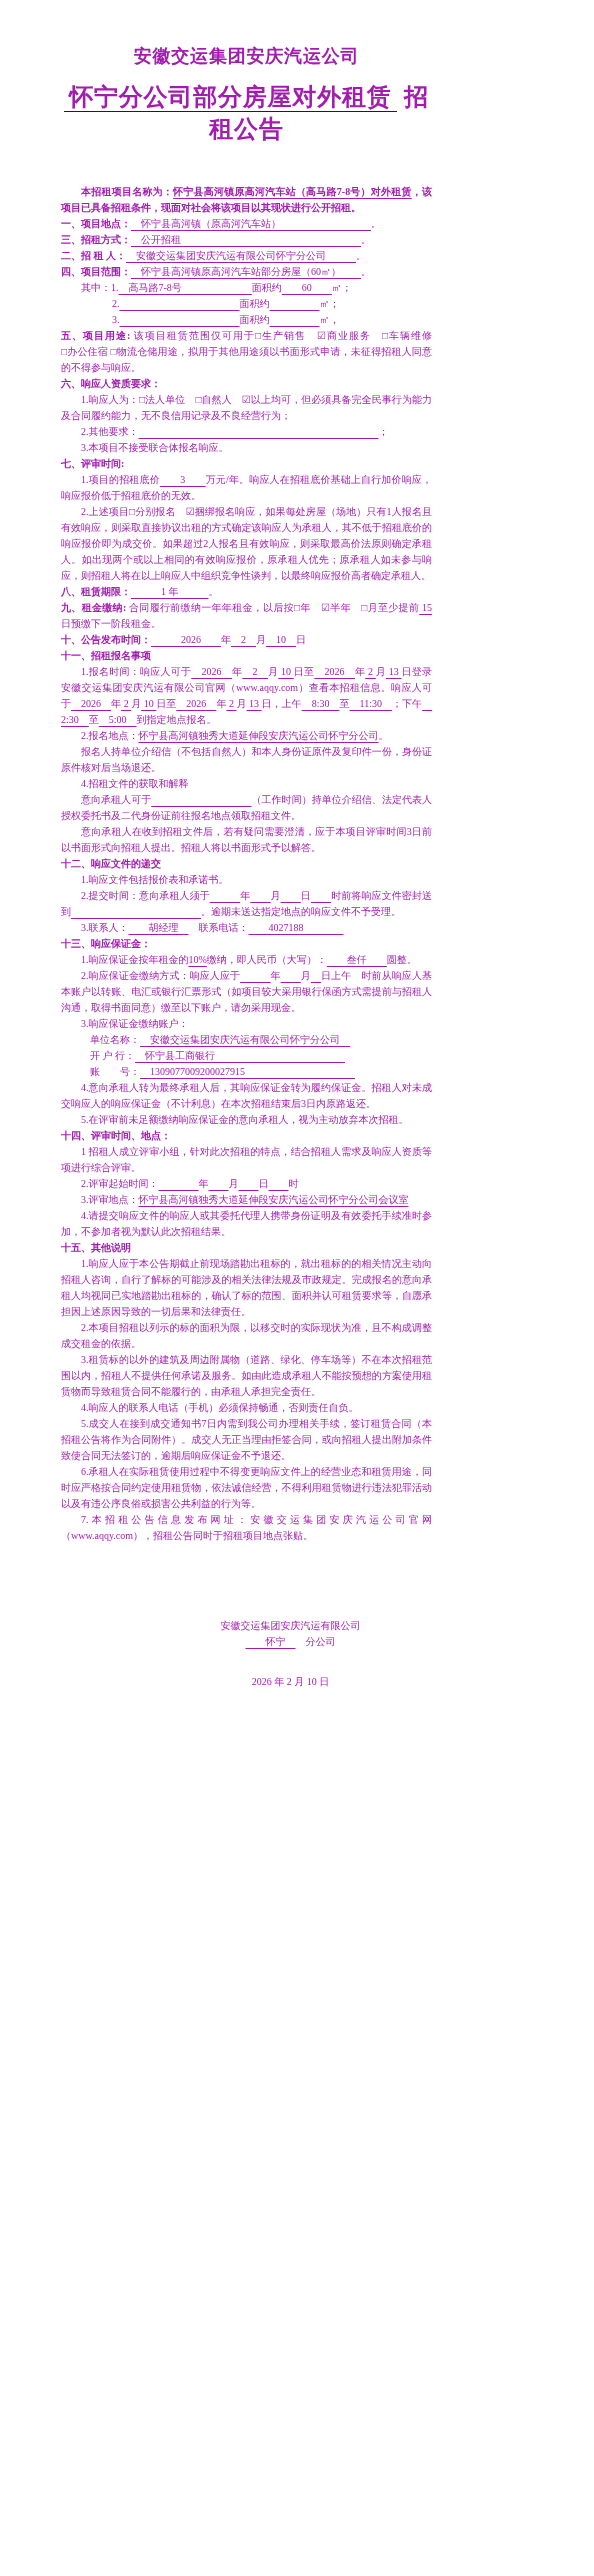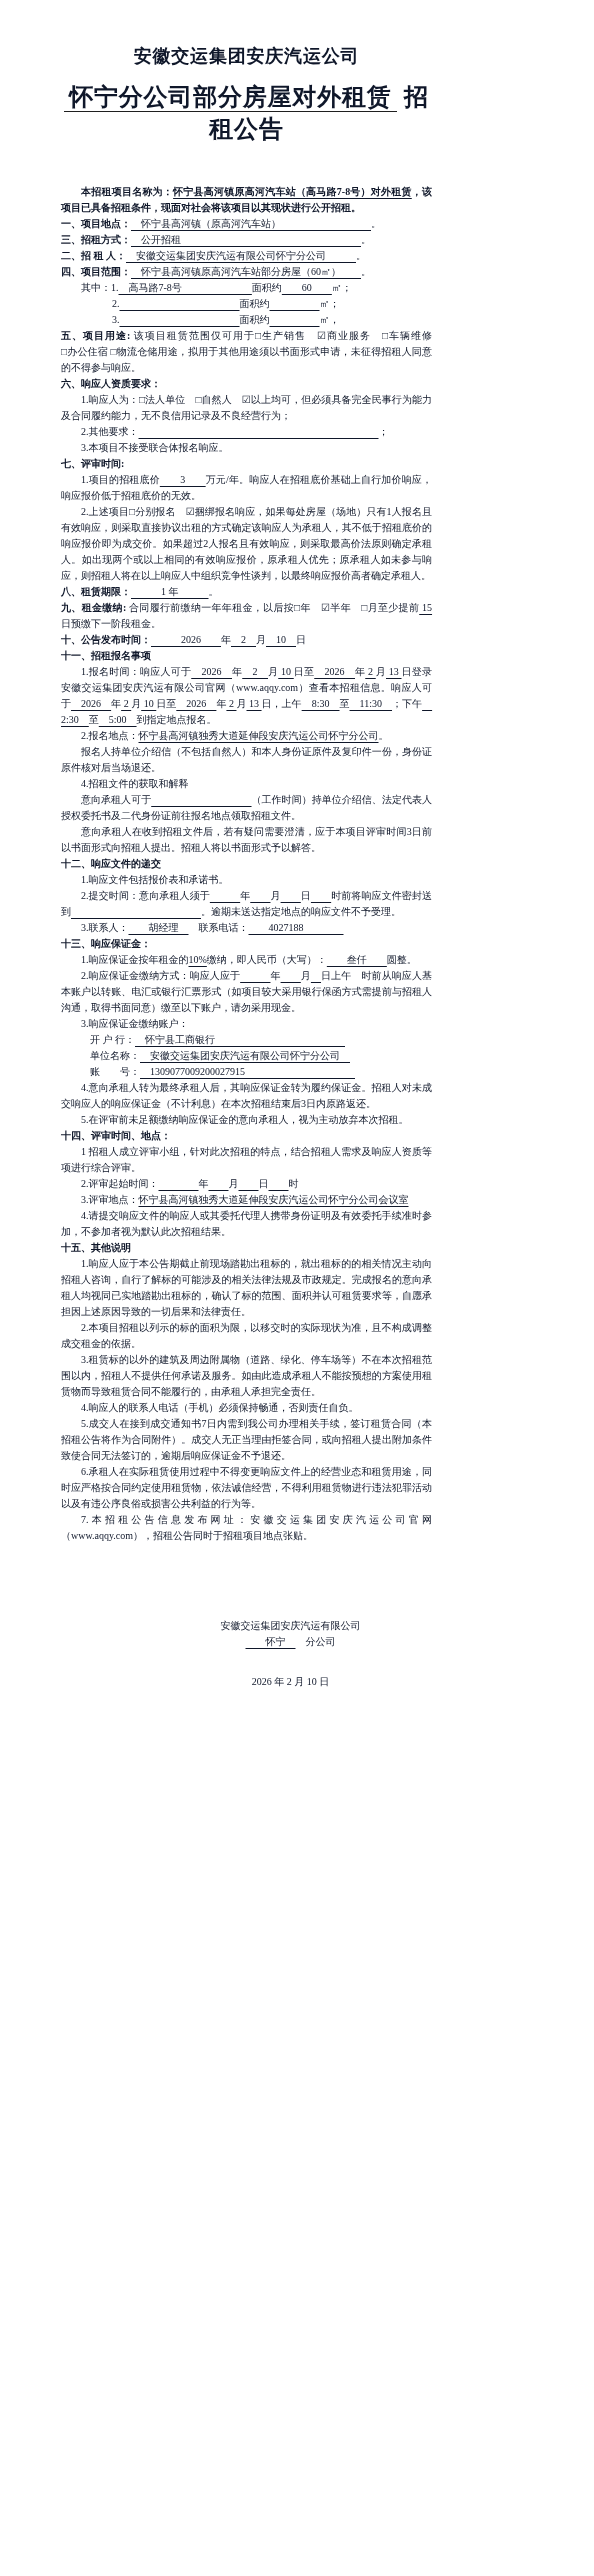--- a/index.html
+++ b/index.html
@@ -1,18 +1,18 @@
 <!DOCTYPE html>
 <html style="font-size:13.6px"><head>
 <meta charset="utf-8">
 <style>
   html,body{margin:0;padding:0;background:#ffffff;}
   .page{
     width:491px;min-height:2576px;box-sizing:border-box;
-    background:#ffffff;color:#0f172a;
+    background:#ffffff;color:#a21caf;
     padding:44px 59px 51px 61px;
     font-family:"Liberation Serif","DejaVu Serif",serif;
   }
   .t1{
     margin:0;text-align:center;font-size:18px;font-weight:700;
     font-family:"Liberation Sans","DejaVu Sans",sans-serif;letter-spacing:0.8px;
   }
   .t2{
     margin:12.7px 0 0;text-align:center;font-size:24px;font-weight:700;
     font-family:"Liberation Sans","DejaVu Sans",sans-serif;letter-spacing:0.8px;
@@ -75,22 +75,22 @@
 
   <p class="hd">十二、响应文件的递交</p>
   <p class="ind">1.响应文件包括报价表和承诺书。</p>
   <p class="ind"><span>2.提交时间：意向承租人须于</span><span class="ru">　　　</span><span>年</span><span class="ru">　　</span><span>月</span><span class="ru">　　</span><span>日</span><span class="ru">　　</span><span>时前将响应文件密封送到</span><span class="ru">　　　　　　　　　　　　　</span><span>。逾期未送达指定地点的响应文件不予受理。</span></p>
   <p class="ind"><span>3.联系人：</span><span class="ru">　　胡经理　</span><span>　联系电话：</span><span class="ru">　　4027188　　　　</span></p>
 
   <p class="hd">十三、响应保证金：</p>
   <p class="ind"><span>1.响应保证金按年租金的</span><span class="ru">10%</span><span>缴纳，即人民币（大写）：</span><span class="ru">　　叁仟　　</span><span>圆整。</span></p>
   <p class="ind"><span>2.响应保证金缴纳方式：响应人应于</span><span class="ru">　　　</span><span>年</span><span class="ru">　　</span><span>月</span><span class="ru">　</span><span>日上午　时前从响应人基本账户以转账、电汇或银行汇票形式（如项目较大采用银行保函方式需提前与招租人沟通，取得书面同意）缴至以下账户，请勿采用现金。</span></p>
   <p class="ind">3.响应保证金缴纳账户：</p>
+  <p class="acct"><span>单位名称：</span><span class="ru">　安徽交运集团安庆汽运有限公司怀宁分公司　</span></p>
   <p class="acct"><span>开 户 行：</span><span class="ru">　怀宁县工商银行　　　　　　　　　　　　　</span></p>
-  <p class="acct"><span>单位名称：</span><span class="ru">　安徽交运集团安庆汽运有限公司怀宁分公司　</span></p>
   <p class="acct"><span>账　　号：</span><span class="ru">　1309077009200027915　　　　　　　　　　　</span></p>
   <p class="ind">4.意向承租人转为最终承租人后，其响应保证金转为履约保证金。招租人对未成交响应人的响应保证金（不计利息）在本次招租结束后3日内原路返还。</p>
   <p class="ind">5.在评审前未足额缴纳响应保证金的意向承租人，视为主动放弃本次招租。</p>
 
   <p class="hd">十四、评审时间、地点：</p>
   <p class="ind">1 招租人成立评审小组，针对此次招租的特点，结合招租人需求及响应人资质等项进行综合评审。</p>
   <p class="ind"><span>2.评审起始时间：</span><span class="ru">　　　　</span><span>年</span><span class="ru">　　</span><span>月</span><span class="ru">　　</span><span>日</span><span class="ru">　　</span><span>时</span></p>
   <p class="ind"><span>3.评审地点：</span><span class="ru">怀宁县高河镇独秀大道延伸段安庆汽运公司怀宁分公司会议室</span></p>
   <p class="ind">4.请提交响应文件的响应人或其委托代理人携带身份证明及有效委托手续准时参加，不参加者视为默认此次招租结果。</p>
 

